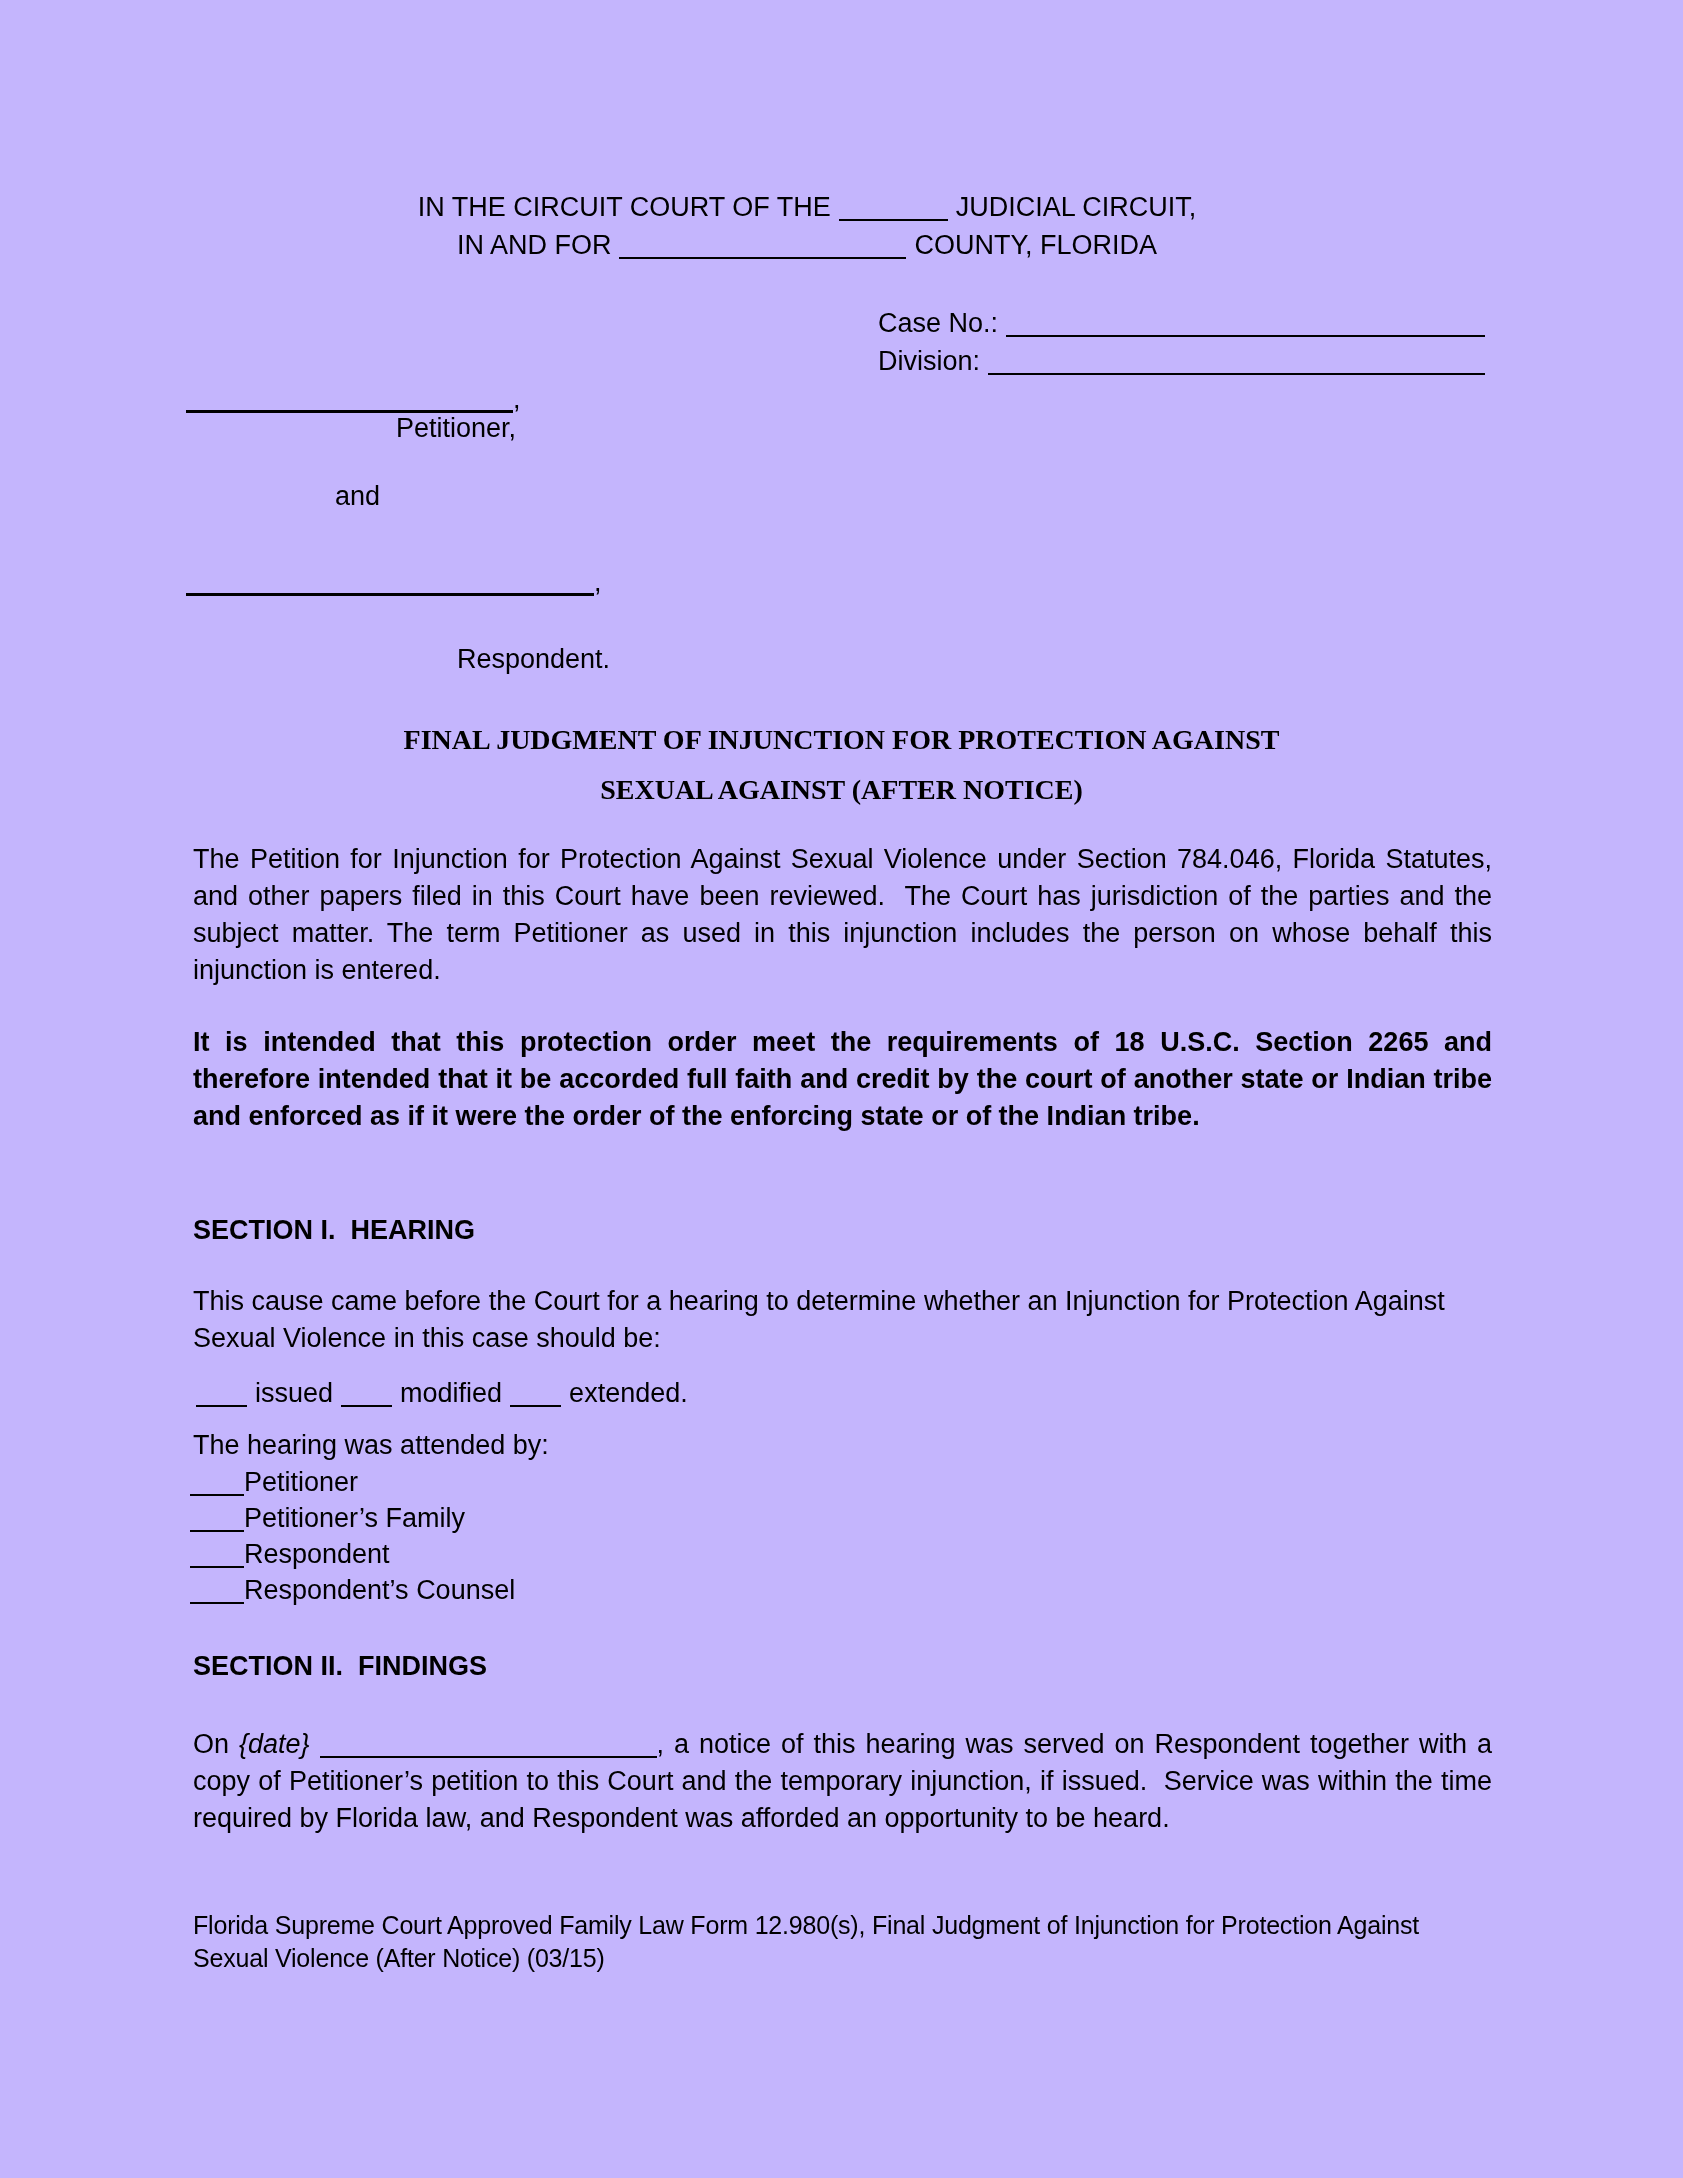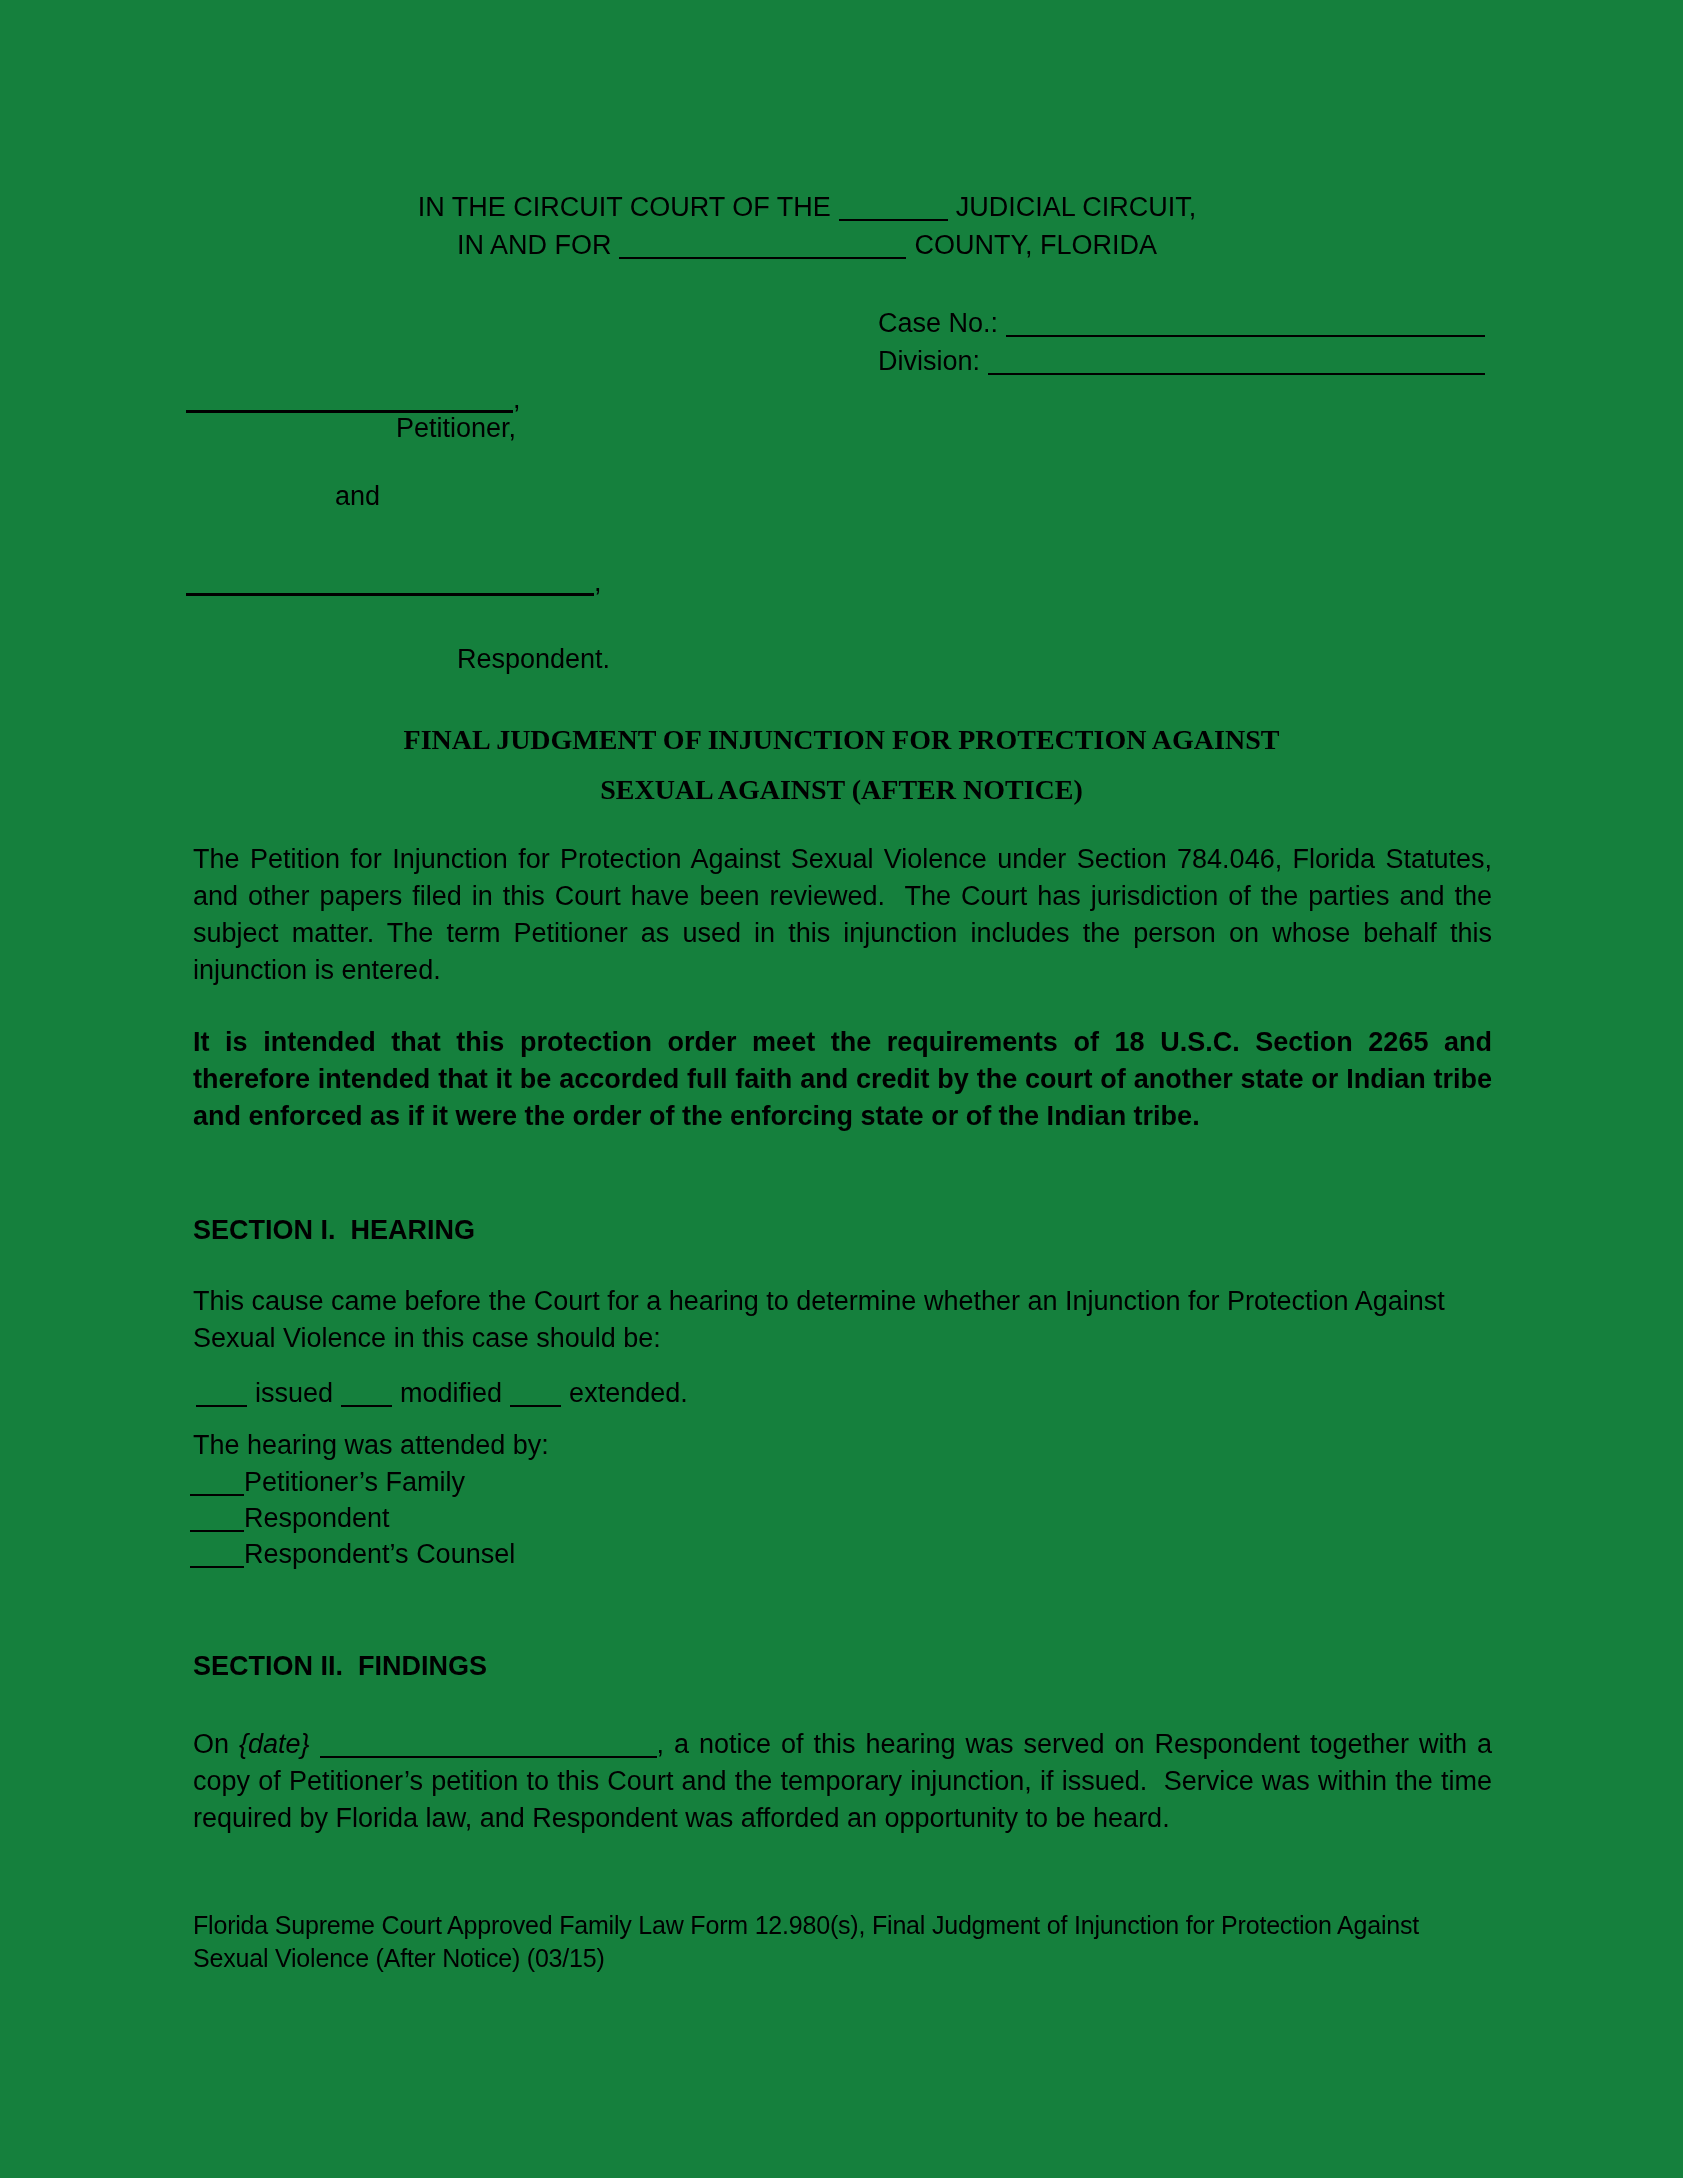--- a/index.html
+++ b/index.html
@@ -1,17 +1,17 @@
 <!DOCTYPE html>
 <html><head>
 <meta charset="utf-8">
 <style>
   html,body { margin:0; padding:0; background:#ffffff; }
   .page {
-    position:relative; width:1683px; height:2178px; background:#15803d;
+    position:relative; width:1683px; height:2178px; background:#c4b5fd;
     color:#000; font-family:"Liberation Sans", sans-serif; font-size:27px;
     overflow:hidden;
   }
   .abs { position:absolute; }
   .pre { white-space:pre-wrap; }
   .center { text-align:center; }
   .just { text-align:justify; }
   .bold { font-weight:bold; }
   .hline { line-height:38px; }
   
@@ -79,20 +79,21 @@
   <div class="abs para just pre bold" style="top:1024px;">It is intended that this protection order meet the requirements of 18 U.S.C. Section 2265 and therefore intended that it be accorded full faith and credit by the court of another state or Indian tribe and enforced as if it were the order of the enforcing state or of the Indian tribe.</div>
 
   <div class="abs para" style="top:1283px;">This cause came before the Court for a hearing to determine whether an Injunction for Protection Against Sexual Violence in this case should be:</div>
 
   <div class="abs sechead pre" style="top:1212px;">SECTION I.  HEARING</div>
 
   <div class="abs" style="left:196px; top:1374px; line-height:38px;"><span class="blank" style="width:51px"></span><span class="mh">issued</span><span class="blank" style="width:51px"></span><span class="mh">modified</span><span class="blank" style="width:51px"></span><span class="mh">extended.</span></div>
 
   <div class="abs" style="left:193px; top:1430px;">The hearing was attended by:</div>
   <div class="abs attendees">
+    <div class="attendee-row"><span class="blank"></span><span>Petitioner</span></div>
     <div class="attendee-row"><span class="blank"></span><span>Petitioner’s Family</span></div>
     <div class="attendee-row"><span class="blank"></span><span>Respondent</span></div>
     <div class="attendee-row"><span class="blank"></span><span>Respondent’s Counsel</span></div>
   </div>
 
   <div class="abs sechead pre" style="top:1648px;">SECTION II.  FINDINGS</div>
 
   <div class="abs para just pre" style="top:1726px; line-height:37px;"><span>On</span><span> </span><i>{date}</i><span> </span><span class="blank" style="width:337px"></span><span>, a notice of this hearing was served on Respondent together with a copy of Petitioner’s petition to this Court and the temporary injunction, if issued.  Service was within the time required by Florida law, and Respondent was afforded an opportunity to be heard.</span></div>
 
   <div class="abs footer">

